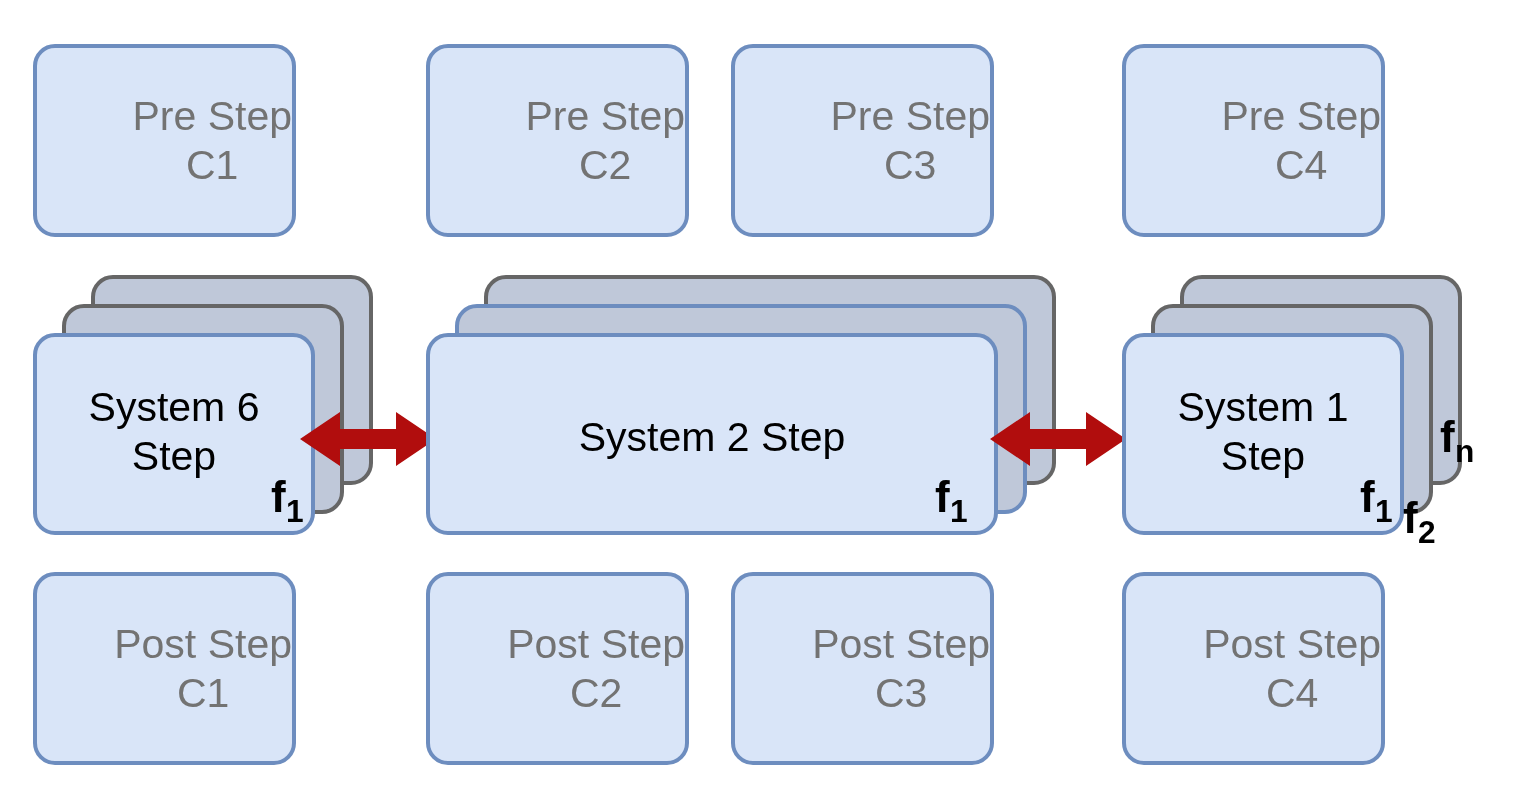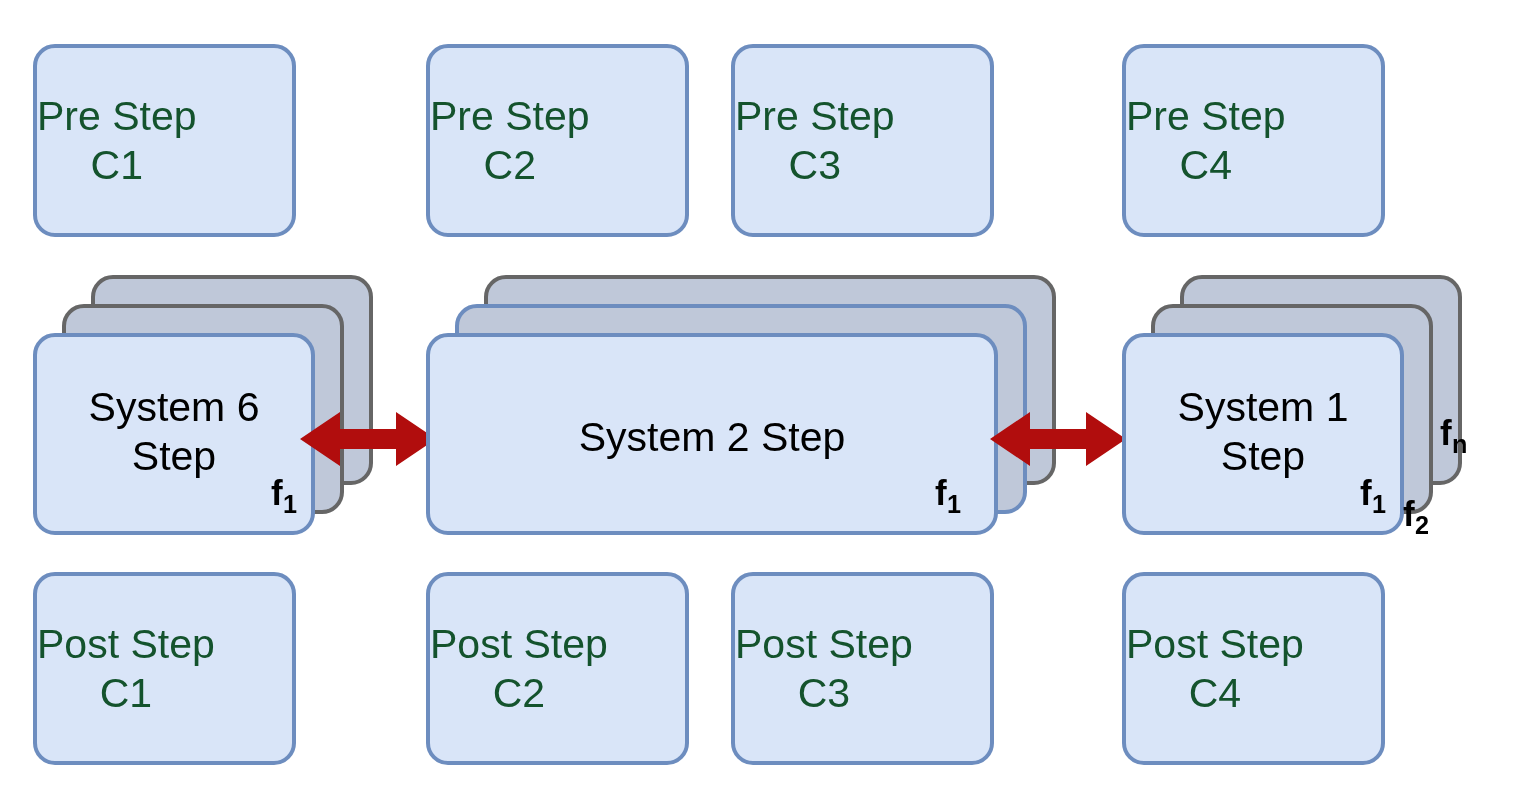--- a/index.html
+++ b/index.html
@@ -21,23 +21,23 @@
     background: #ffffff;
   }
 
   
   .node {
     position: absolute;
     box-sizing: border-box;
     border-radius: 22px;
     display: flex;
     align-items: center;
-    justify-content: flex-start;
+    justify-content: flex-end;
     text-align: center;
-    color: #14532d;
+    color: #737373;
     line-height: 1.18;
     white-space: pre-line;
   }
 
   .node.blue {
     background: #d9e5f8;
     border: 4px solid #6d8dbf;
   }
 
   
@@ -62,21 +62,21 @@
     text-align: center;
     font-size: 41px;
     color: #000000;
     line-height: 1.2;
     white-space: pre-line;
   }
 
   
   .fbadge {
     position: absolute;
-    font-size: 35px;
+    font-size: 44px;
     font-weight: bold;
     color: #000000;
     line-height: 1;
     white-space: nowrap;
   }
   .fbadge sub {
     font-size: 0.72em;
     font-weight: bold;
     vertical-align: baseline;
     position: relative;

